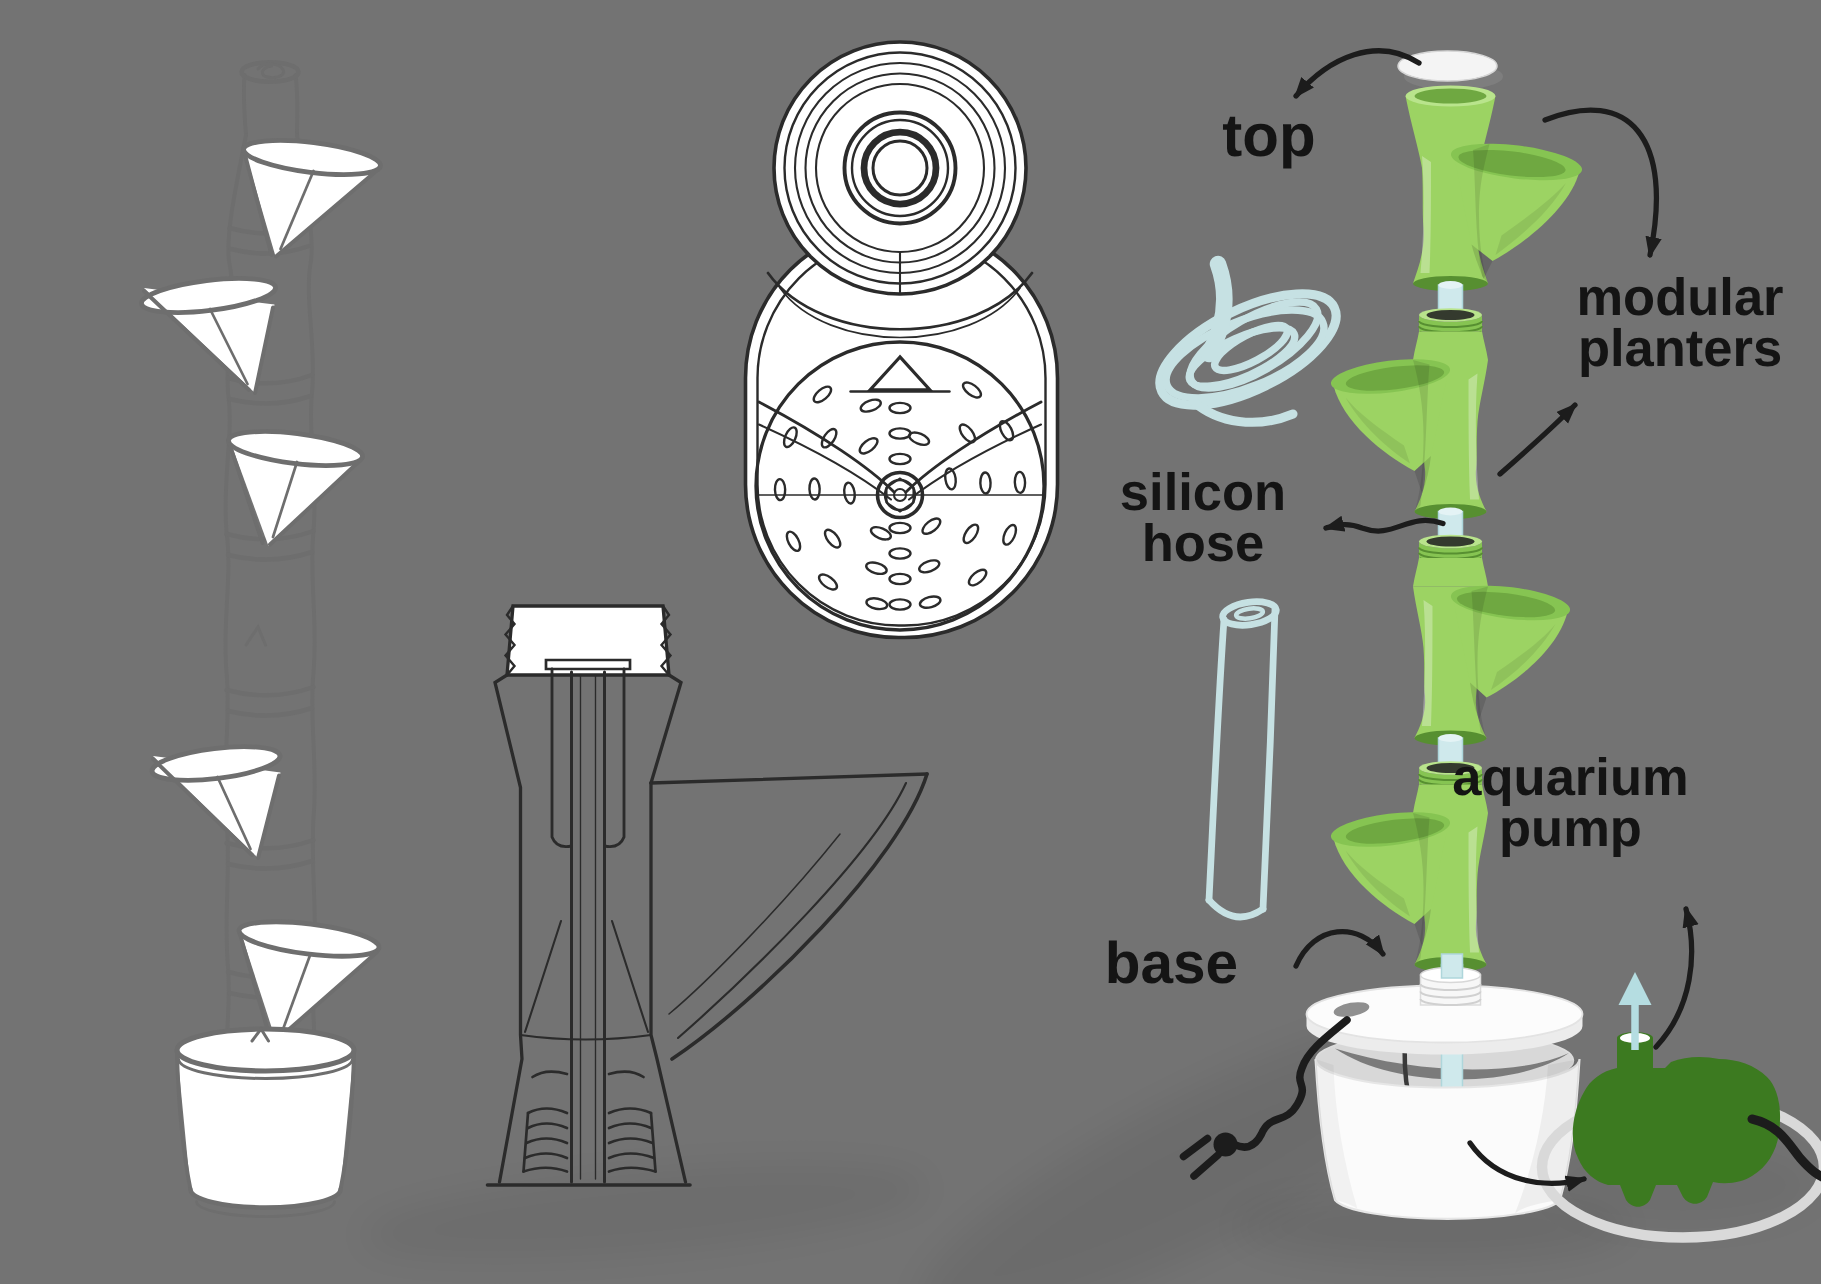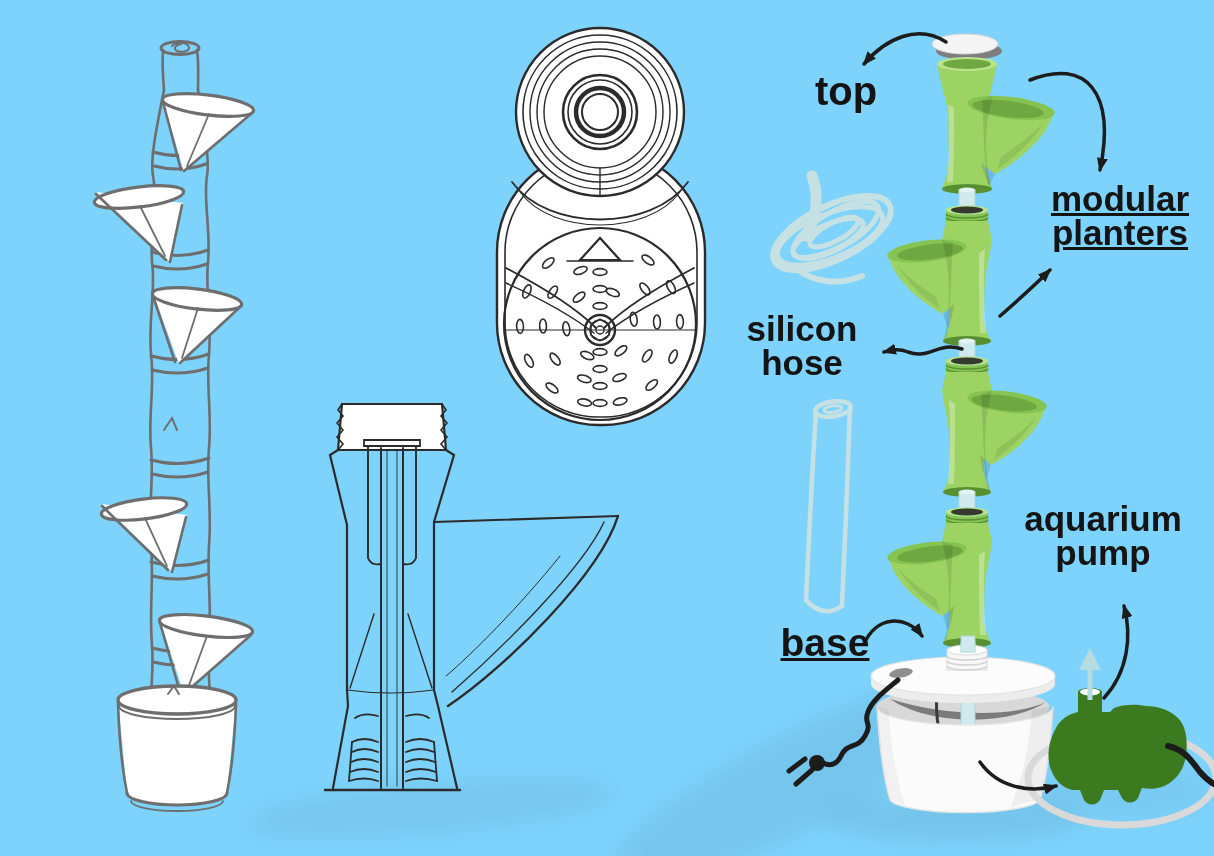--- a/index.html
+++ b/index.html
@@ -1,30 +1,30 @@
 <!DOCTYPE html>
 <html style="--planter-green: #9cd363; --planter-green-light: #b9e48c; --planter-green-mid: #86c452; --planter-green-dark: #6fa841; --planter-green-deep: #578f31; --pump-green: #3c7a20; --hose-blue: #cfe9ec; --hose-blue-dark: #aed6db; --sketch-blue: #c6e1e3; --pencil: #6e6e6e; --ink: #1c1c1c; --drawing: #2b2b2b; --cap-top: #f4f4f4; --cap-side: #7e7e7e; --ring-gray: #d9d9d9;"><head>
 <meta charset="utf-8">
 <style>
   html,body{margin:0;padding:0;background:#ffffff;}
   .canvas{
-    position:relative;width:1214px;height:856px;background:#7dd3fc;
+    position:relative;width:1214px;height:856px;background:#737373;
     overflow:hidden;font-family:"Liberation Sans",sans-serif;
   }
   .scene{position:absolute;left:0;top:0;}
   .lbl{
     position:absolute;color:#141414;font-weight:700;text-align:center;
     line-height:0.98;white-space:pre-line;letter-spacing:0px;
     font-family:"Liberation Sans",sans-serif;
   }
   #lbl-top{left:788px;top:72px;width:116px;font-size:40px;}
-  #lbl-modular{left:1030px;top:182px;width:180px;font-size:35px;text-decoration:underline;}
+  #lbl-modular{left:1030px;top:182px;width:180px;font-size:35px;}
   #lbl-silicon{left:732px;top:312px;width:140px;font-size:35px;}
-  #lbl-pump{left:1008px;top:502px;width:190px;font-size:35px;}
-  #lbl-base{left:780px;top:624px;width:90px;font-size:39px;text-decoration:underline;}
+  #lbl-pump{left:952px;top:502px;width:190px;font-size:35px;}
+  #lbl-base{left:736px;top:624px;width:90px;font-size:39px;}
 </style>
 </head>
 <body>
 
 <div class="canvas">
 
 <svg class="scene" width="1214" height="856" viewBox="0 0 1214 856">
   <defs>
     <marker id="arr" markerUnits="userSpaceOnUse" markerWidth="18" markerHeight="14" refX="12" refY="5.5" orient="auto">
       <path d="M0,0 L14,5.5 L0,11 Z" fill="#1c1c1c"></path>

